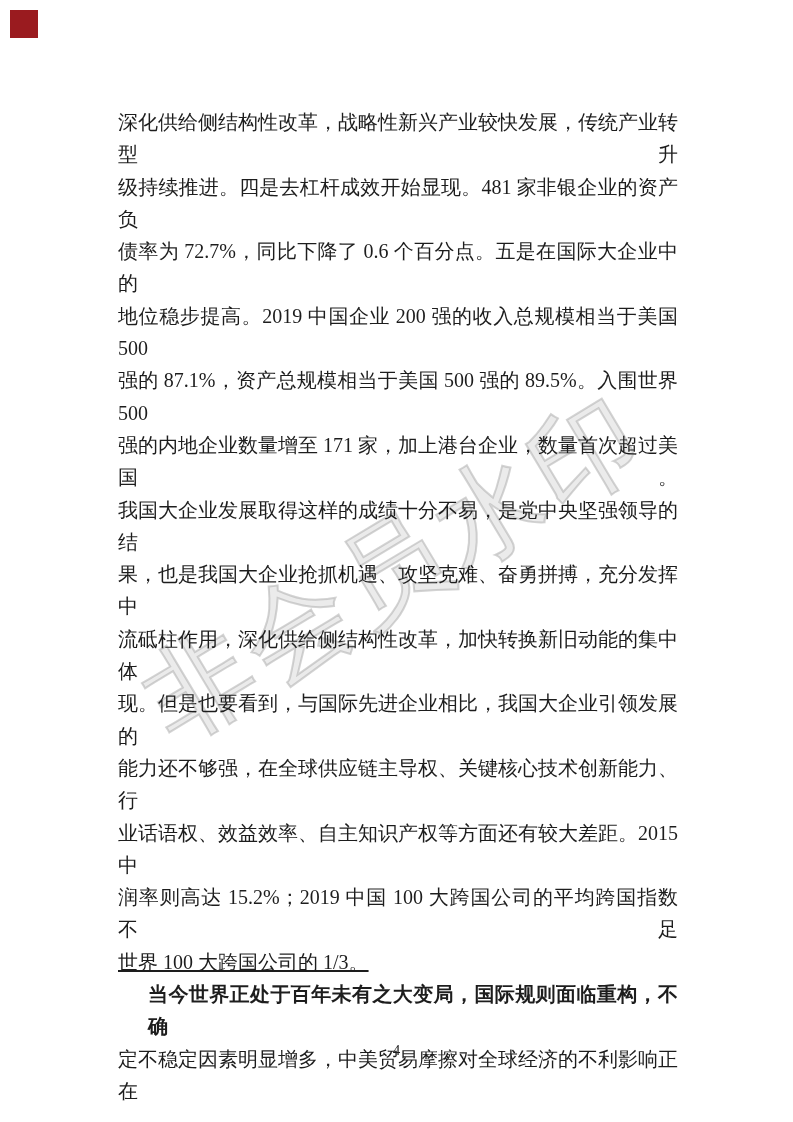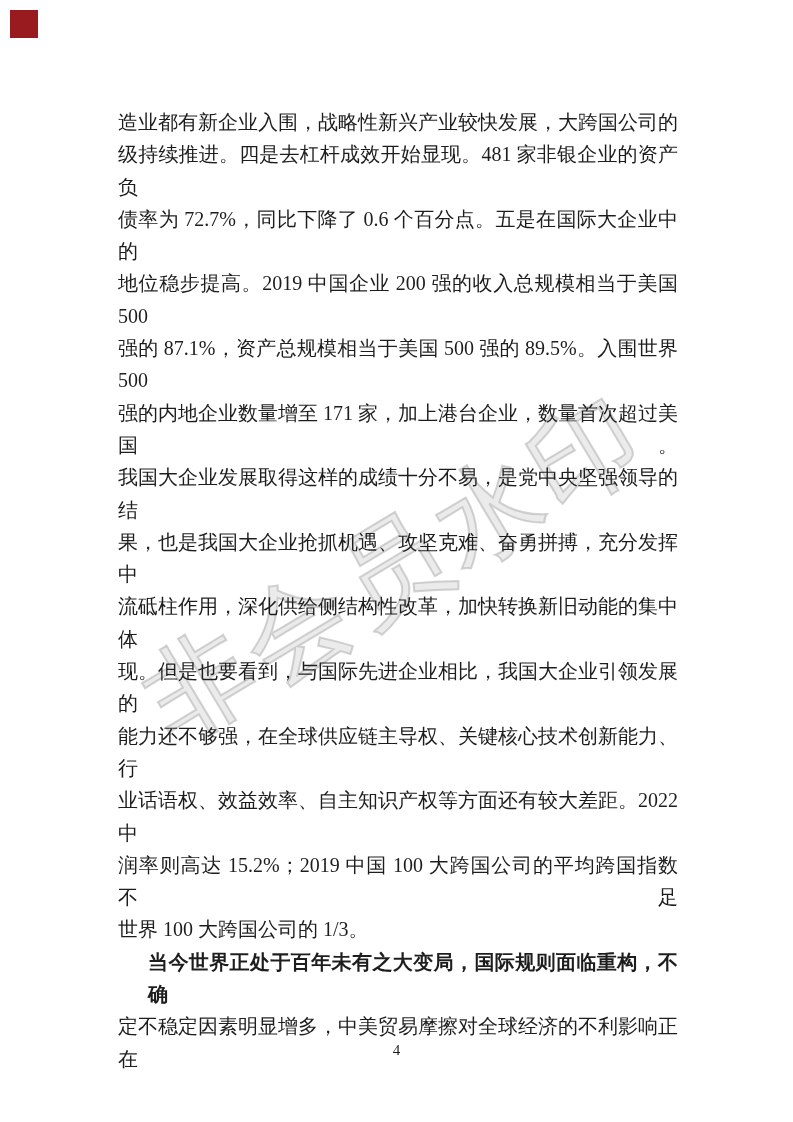--- a/index.html
+++ b/index.html
@@ -40,52 +40,52 @@
   .textblock {
     position: absolute;
     left: 118px; top: 106px;
     width: 560px;
     font-size: 20px;
     line-height: 32.3px;
     color: #1d1d1d;
     text-align: justify;
   }
   .line { text-align-last: justify; }
-  .line.end { text-align-last: left; }
+  .line.end { text-align-last: left; text-decoration: underline; }
   .line.indent { padding-left: 30px; font-weight: bold; }
   .page-number {
     position: absolute;
     left: 0; top: 1042px; width: 793px;
     text-align: center;
     font-size: 15px;
     color: #1d1d1d;
   }
 </style>
 </head>
 <body>
 
 <div class="page">
 
   <div class="corner-stamp"></div>
 
   <div class="watermark">非会员水印</div>
 
   <div class="textblock">
-    <div class="line fill">造业都有新企业入围，战略性新兴产业较快发展，大跨国公司的</div>
+    <div class="line fill">深化供给侧结构性改革，战略性新兴产业较快发展，传统产业转型升</div>
     <div class="line fill">级持续推进。四是去杠杆成效开始显现。481 家非银企业的资产负</div>
     <div class="line fill">债率为 72.7%，同比下降了 0.6 个百分点。五是在国际大企业中的</div>
     <div class="line fill">地位稳步提高。2019 中国企业 200 强的收入总规模相当于美国 500</div>
     <div class="line fill">强的 87.1%，资产总规模相当于美国 500 强的 89.5%。入围世界 500</div>
     <div class="line fill">强的内地企业数量增至 171 家，加上港台企业，数量首次超过美国。</div>
     <div class="line fill">我国大企业发展取得这样的成绩十分不易，是党中央坚强领导的结</div>
     <div class="line fill">果，也是我国大企业抢抓机遇、攻坚克难、奋勇拼搏，充分发挥中</div>
     <div class="line fill">流砥柱作用，深化供给侧结构性改革，加快转换新旧动能的集中体</div>
     <div class="line fill">现。但是也要看到，与国际先进企业相比，我国大企业引领发展的</div>
     <div class="line fill">能力还不够强，在全球供应链主导权、关键核心技术创新能力、行</div>
-    <div class="line fill">业话语权、效益效率、自主知识产权等方面还有较大差距。2022 中</div>
+    <div class="line fill">业话语权、效益效率、自主知识产权等方面还有较大差距。2015 中</div>
     <div class="line fill">润率则高达 15.2%；2019 中国 100 大跨国公司的平均跨国指数不足</div>
     <div class="line end">世界 100 大跨国公司的 1/3。</div>
 
     <div class="line fill indent">当今世界正处于百年未有之大变局，国际规则面临重构，不确</div>
     <div class="line fill">定不稳定因素明显增多，中美贸易摩擦对全球经济的不利影响正在</div>
 
   </div>
 
   <div class="page-number">4</div>
 

